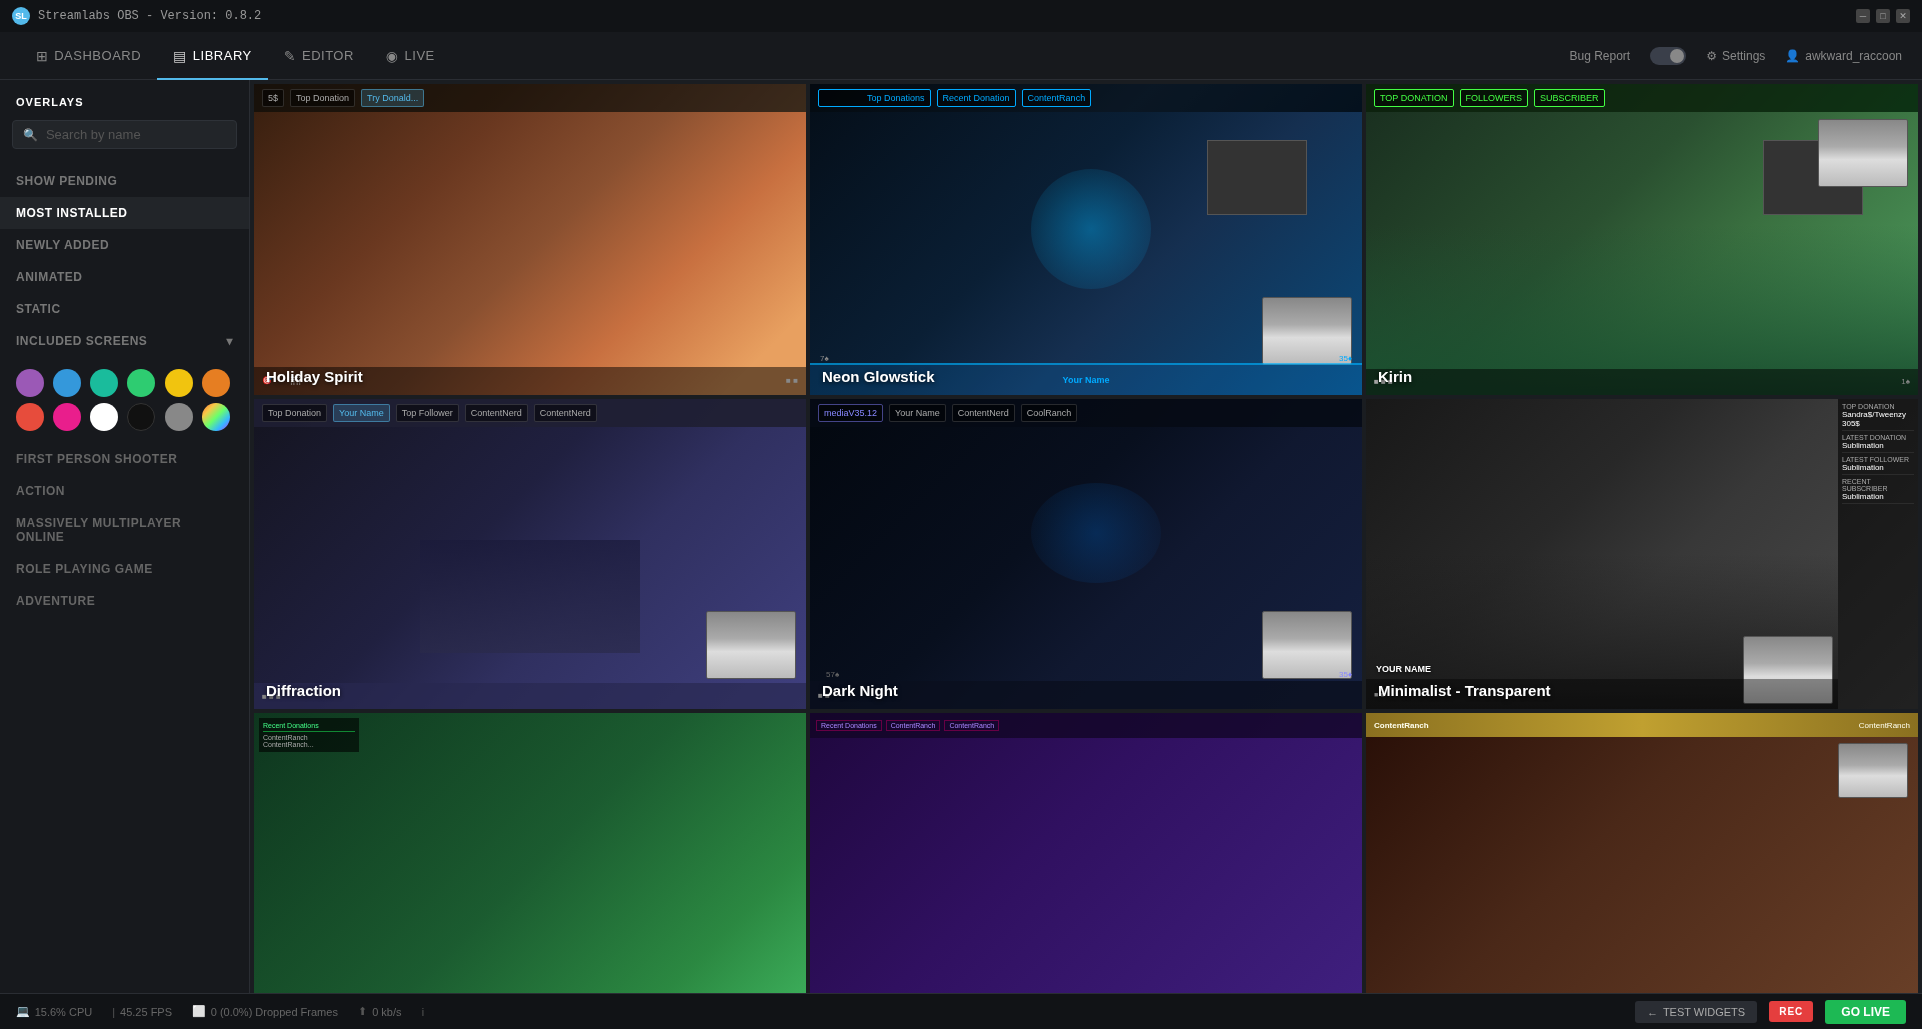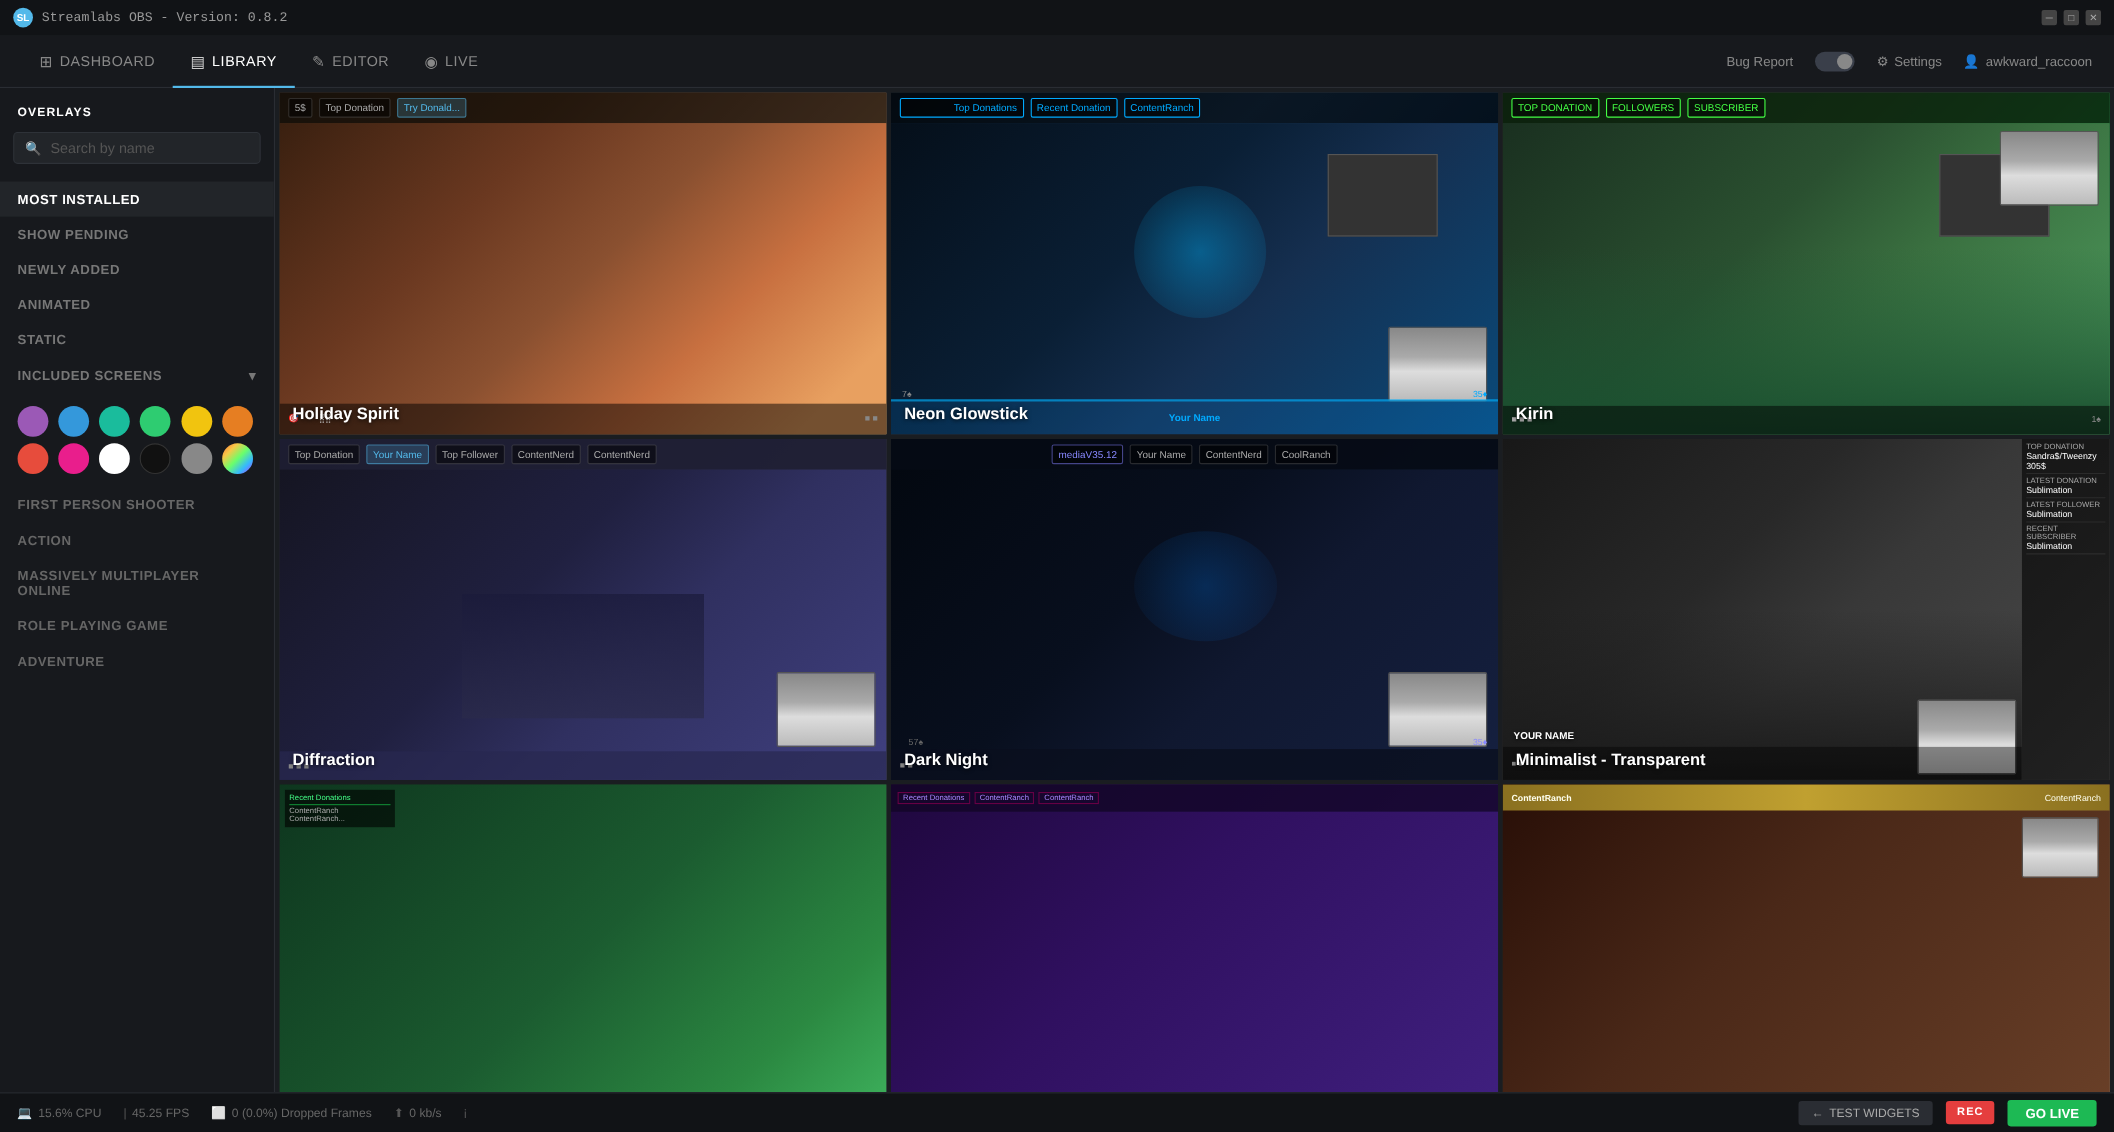--- a/index.html
+++ b/index.html
@@ -397,25 +397,25 @@
 <div class="main-layout">
 
   <div class="sidebar">
     <div class="sidebar-section-title">OVERLAYS</div>
 
     <div class="search-box">
       <span class="search-icon">🔍</span>
       <input class="search-input" type="text" placeholder="Search by name" style="">
     </div>
 
+    <div class="filter-item">
+      <span>SHOW PENDING</span>
+    </div>
     <div class="filter-item active">
       <span>MOST INSTALLED</span>
-    </div>
-    <div class="filter-item">
-      <span>SHOW PENDING</span>
     </div>
     <div class="filter-item">
       <span>NEWLY ADDED</span>
     </div>
     <div class="filter-item">
       <span>ANIMATED</span>
     </div>
     <div class="filter-item">
       <span>STATIC</span>
     </div>
@@ -551,21 +551,21 @@
           <div style="position:absolute;bottom:0;left:0;right:0;height:26px;background:rgba(40,40,80,0.7);display:flex;align-items:center;padding:0 8px;">
             <span style="font-size:8px;color:#888;">■ ■ ■</span>
           </div>
         </div>
         <div class="overlay-hover"></div>
         <div class="overlay-label">Diffraction</div>
       </div>
 
       <div class="grid-item">
         <div class="thumb-bg thumb-darknight">
-          <div class="hud-bar" style="background:rgba(5,10,20,0.9);justify-content:center;">
+          <div class="hud-bar" style="background:rgba(5,10,20,0.9);">
             <div class="hud-box" style="color:#88f;border-color:#448;">mediaV35.12</div>
             <div class="hud-box" style="color:#aaa;">Your Name</div>
             <div class="hud-box" style="color:#aaa;">ContentNerd</div>
             <div class="hud-box" style="color:#aaa;">CoolRanch</div>
           </div>
           <div style="position:absolute;top:28px;left:0;right:0;bottom:0;background:linear-gradient(135deg,#030810 0%,#080f1e 40%,#101830 60%,#152040 100%);">
             <div style="position:absolute;top:20%;left:40%;width:130px;height:100px;background:radial-gradient(circle,rgba(0,100,200,0.3),transparent);border-radius:50%;"></div>
           </div>
           <div class="webcam-box" style="right:10px;left:auto;">
             <div class="webcam-person"></div>

